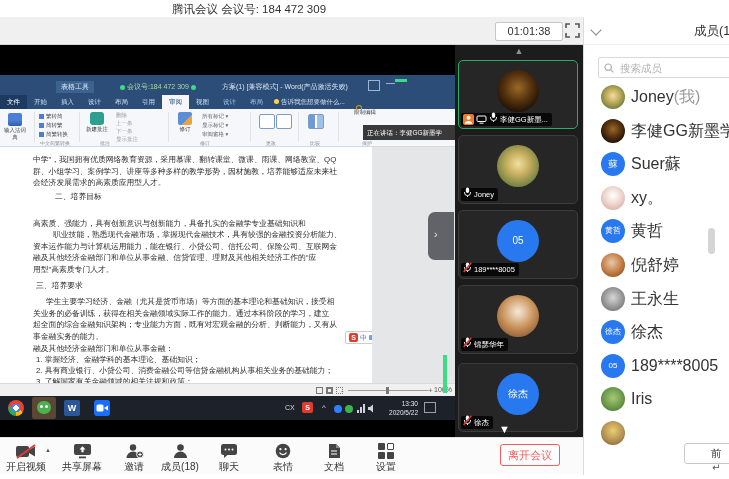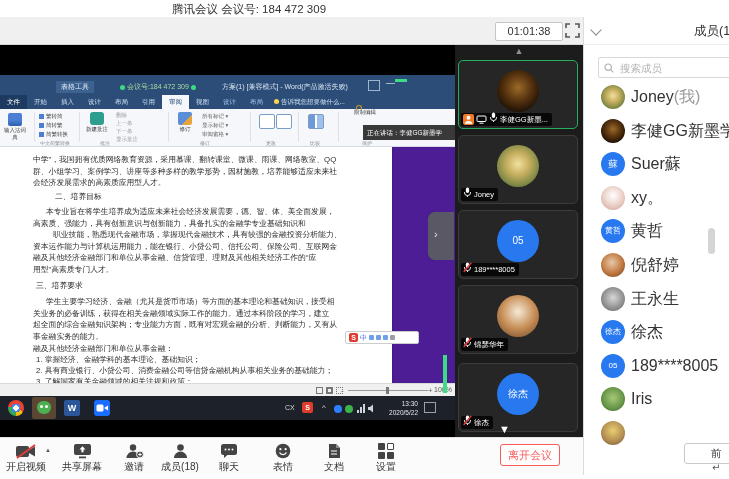--- a/index.html
+++ b/index.html
@@ -47,21 +47,21 @@
   .i-page{background:#fff;border:1px solid #7a9cc8;}
   .i-pencil{background:linear-gradient(135deg,#5b8ed8 60%,#e8a33d 60%);}
   .i-pages{background:linear-gradient(90deg,#6f9ad8 45%,#fff 45% 55%,#9fc0e8 55%);border:1px solid #7a9cc8;}
   .i-lock{width:10px;height:8px;background:#e8b73d;border-radius:1px;margin:4px auto 1px auto;position:relative;}
   .i-lock:before{content:"";position:absolute;left:2px;top:-4px;width:6px;height:5px;border:1.5px solid #c89a2a;border-bottom:none;border-radius:4px 4px 0 0;box-sizing:border-box;}
   .mini-ic{display:inline-block;width:5px;height:5px;background:#4a7fd4;margin-right:2px;vertical-align:middle;}
   
   #speak-overlay{left:363px;top:50px;width:95px;height:15px;background:rgba(40,40,40,.92);color:#fff;
                  font-size:6.5px;line-height:15px;padding-left:4px;white-space:nowrap;z-index:30;box-sizing:border-box;}
   
-  #doc-area{left:0;top:72px;width:455px;height:236px;background:#4c1d95;overflow:hidden;}
+  #doc-area{left:0;top:72px;width:372px;height:236px;background:#4d7c0f;overflow:hidden;}
   #doc-page{position:absolute;left:0;top:0;width:392px;height:236px;background:#fff;box-shadow:1px 0 2px rgba(0,0,0,.15);}
   .dline{position:absolute;font-size:7.8px;color:#2e2e2e;white-space:nowrap;line-height:9px;}
   .dline.h{color:#222;}
   #sogou-bar{left:345px;top:184px;width:74px;height:13px;background:#fff;border:1px solid #ccc;border-radius:2px;
              display:flex;align-items:center;gap:2px;padding:0 3px;box-sizing:border-box;z-index:5;}
   .sg-s{width:9px;height:9px;background:#e03c2e;border-radius:2px;color:#fff;font-size:7px;font-weight:bold;text-align:center;line-height:9px;}
   .sg-zh{font-size:7px;color:#3a6fd8;}
   .sg-dot{width:5px;height:5px;background:#6fa0e8;border-radius:1px;}
   
   #status-bar{left:0;top:308px;width:455px;height:13px;background:#f0f0f0;border-top:1px solid #dadada;box-sizing:border-box;}
@@ -223,21 +223,20 @@
       </div>
 
       <div class="abs" id="speak-overlay">正在讲话：李健GG新墨学</div>
 
       <div class="abs" id="doc-area">
         <div id="doc-page">
             <div class="dline" style="top: 8px; left: 33px;">中学”，我国拥有优质网络教育资源，采用慕课、翻转课堂、微课、雨课、网络教室、QQ</div>
             <div class="dline" style="top: 20px; left: 33px;">群、小组学习、案例学习、讲座等多种多样的教学形势，因材施教，培养能够适应未来社</div>
             <div class="dline" style="top: 31px; left: 33px;">会经济发展需求的高素质应用型人才。</div>
             <div class="dline h" style="top: 45px; left: 55px;">二、培养目标</div>
-            <div class="dline" style="top: 60px; left: 46px;">本专业旨在将学生培养成为适应未来社会经济发展需要，德、智、体、美全面发展，</div>
             <div class="dline" style="top: 72px; left: 33px;">高素质、强能力，具有创新意识与创新能力，具备扎实的金融学专业基础知识和</div>
             <div class="dline" style="top: 83px; left: 33px; margin-left: 20px;">职业技能，熟悉现代金融市场，掌握现代金融技术，具有较强的金融投资分析能力、</div>
             <div class="dline" style="top: 95px; left: 33px;">资本运作能力与计算机运用能力，能在银行、小贷公司、信托公司、保险公司、互联网金</div>
             <div class="dline" style="top: 106px; left: 33px;">融及其他经济金融部门和单位从事金融、信贷管理、理财及其他相关经济工作的“应</div>
             <div class="dline" style="top: 118px; left: 33px;">用型”高素质专门人才。</div>
             <div class="dline h" style="top: 134px; left: 36px;">三、培养要求</div>
             <div class="dline" style="top: 150px; left: 46px;">学生主要学习经济、金融（尤其是货币市场）等方面的基本理论和基础知识，接受相</div>
             <div class="dline" style="top: 162px; left: 33px;">关业务的必备训练，获得在相关金融领域实际工作的能力。通过本科阶段的学习，建立</div>
             <div class="dline" style="top: 173px; left: 33px;">起全面的综合金融知识架构；专业能力方面，既有对宏观金融的分析、判断能力，又有从</div>
             <div class="dline" style="top: 185px; left: 33px;">事金融实务的能力。</div>

